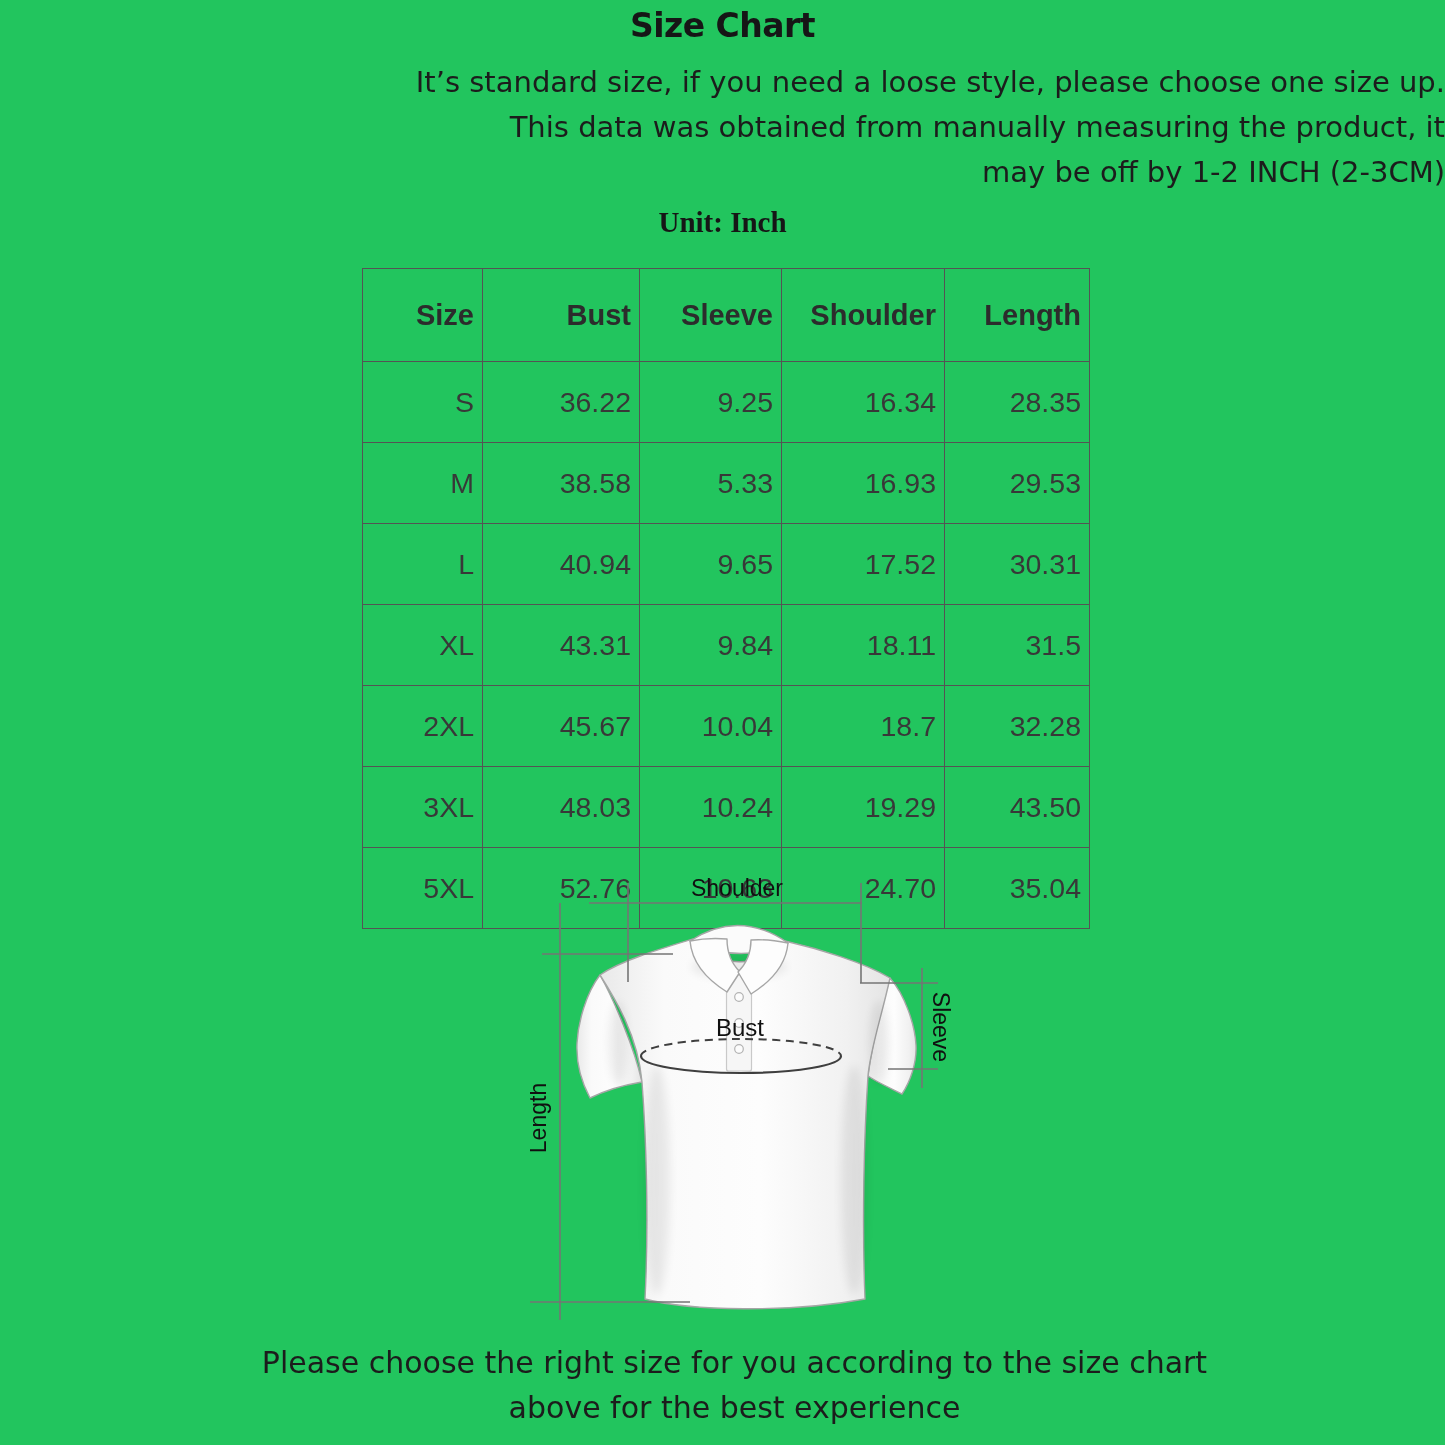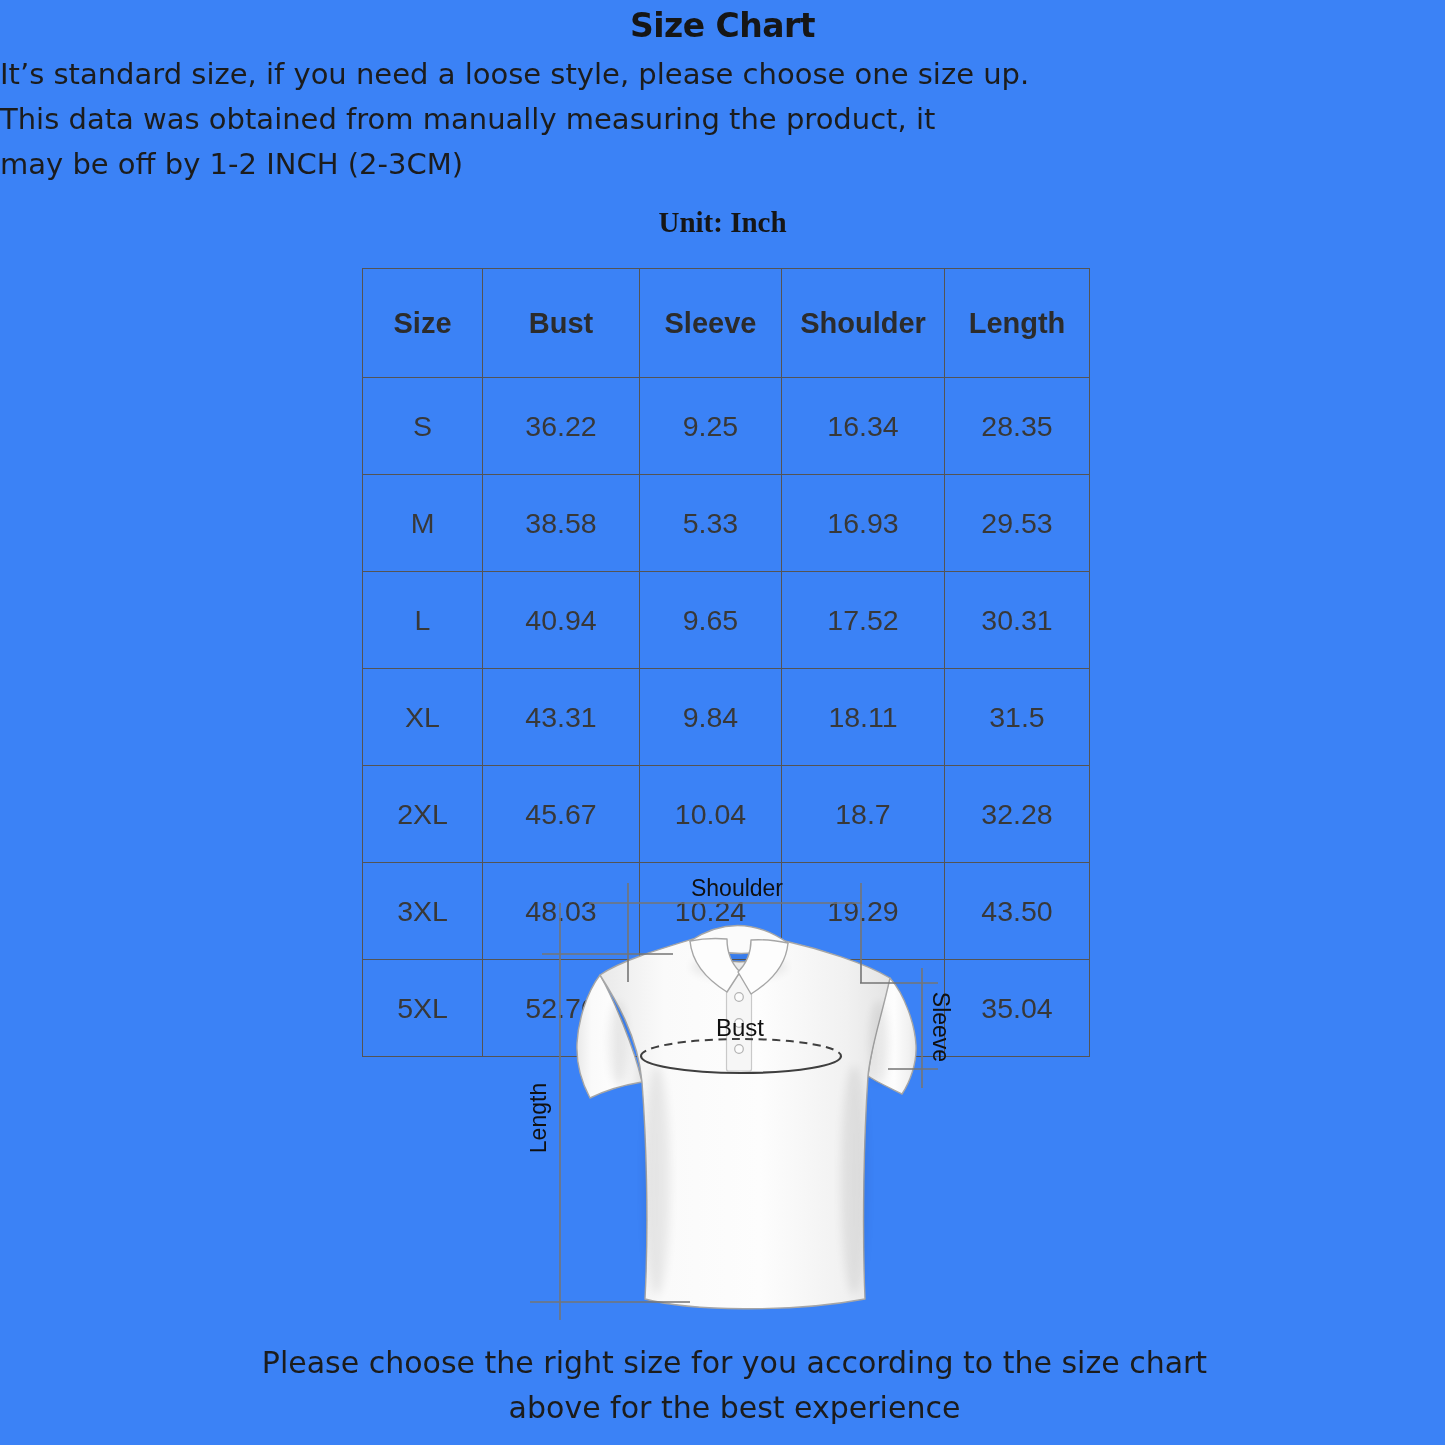--- a/index.html
+++ b/index.html
@@ -1,39 +1,39 @@
 <!DOCTYPE html>
 <html><head>
 <meta charset="utf-8">
 <style>
   html,body{margin:0;padding:0;background:#ffffff;}
   .page{
-    position:relative;width:1445px;height:1445px;background:#3b82f6;
+    position:relative;width:1445px;height:1445px;background:#22c55e;
     font-family:"DejaVu Sans",sans-serif;color:#1b1b1b;overflow:hidden;
   }
   .page-title{
     position:absolute;top:6px;left:0;width:100%;text-align:center;
     font-size:33px;font-weight:bold;letter-spacing:-0.5px;color:#161616;
   }
   .intro{
-    position:absolute;top:52px;left:0;width:100%;text-align:left;
+    position:absolute;top:60px;left:0;width:100%;text-align:right;
     font-size:29px;line-height:45px;color:#1c1c1c;
   }
   .unit-label{
     position:absolute;top:206px;left:0;width:100%;text-align:center;
     font-size:29px;font-weight:bold;color:#161616;font-family:Liberation Serif, serif;
   }
   .size-table{
     position:absolute;left:362px;top:268px;width:727px;
     border-collapse:collapse;table-layout:fixed;
     font-family:"Liberation Sans",sans-serif;color:#333333;
   }
   .size-table th,.size-table td{
-    border:1.7px solid #545454;text-align:center;vertical-align:middle;
-    padding:16px;overflow:hidden;white-space:nowrap;
+    border:1.7px solid #545454;text-align:right;vertical-align:middle;
+    padding:8px;overflow:hidden;white-space:nowrap;
   }
   .size-table th{height:76px;font-size:29px;font-weight:bold;color:#2c2c2c;}
   .size-table td{height:64px;font-size:28.5px;font-weight:normal;color:#383838;}
   .diagram{position:absolute;left:530px;top:875px;width:470px;height:452px;}
   .diagram svg{display:block;}
   .svg-label{font-family:"Liberation Sans",sans-serif;fill:#101010;}
   .footer-note{
     position:absolute;top:1340px;left:12px;width:100%;text-align:center;
     font-size:30px;line-height:45px;color:#1c1c1c;
   }

